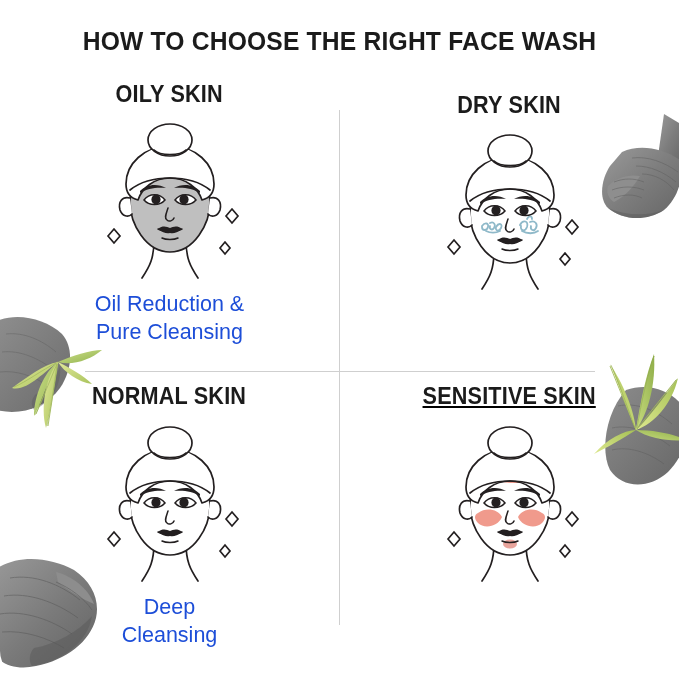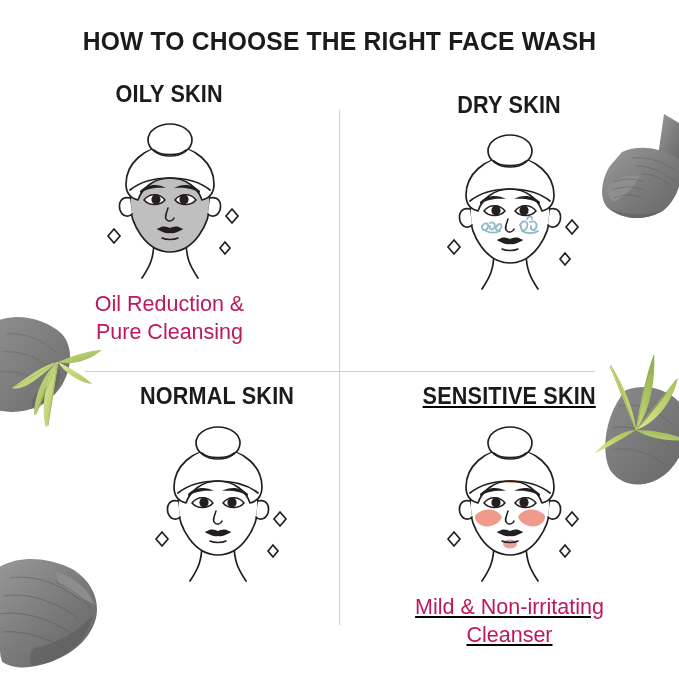--- a/index.html
+++ b/index.html
@@ -71,21 +71,21 @@
   .quad {
     position: absolute;
     width: 339px;
     display: flex;
     flex-direction: column;
     align-items: center;
     z-index: 2;
   }
   #quad-oily      { left: 0px;   top: 82px; }
   #quad-dry       { left: 340px; top: 82px; margin-top: 11px; }
-  #quad-normal    { left: 0px;   top: 384px; padding-left: 48px; }
+  #quad-normal    { left: 0px;   top: 384px; }
   #quad-sensitive { left: 340px; top: 384px; text-decoration: underline; }
 
   .quad-heading {
     font-weight: 700;
     font-size: 23px;
     letter-spacing: 0.2px;
     color: #1b1b1b;
     transform: scaleX(0.94);
     white-space: nowrap;
     margin: 0;
@@ -97,21 +97,21 @@
     height: 175px;
     display: flex;
     justify-content: center;
     align-items: flex-start;
   }
   .quad-caption {
     margin-top: 4px;
     text-align: center;
     font-size: 21.5px;
     line-height: 1.28;
-    color: #be185d;
+    color: #1d4ed8;
     white-space: pre-line;
   }
   #quad-normal .face-wrap,
   #quad-sensitive .face-wrap { margin-top: 6px; }
 </style>
 </head>
 <body>
 
 <div id="infographic">
 
@@ -398,20 +398,22 @@
           <path d="M88 117 C94 120 106 120 112 117"></path>
           <path d="M92 126 C96 128 104 128 108 126"></path>
         </g>
         <g fill="none" stroke="#231f20" stroke-width="1.7">
           <path d="M38 124 L44 117 L50 124 L44 131 Z"></path>
           <path d="M156 104 L162 97 L168 104 L162 111 Z"></path>
           <path d="M150 136 L155 130 L160 136 L155 142 Z"></path>
         </g>
       </svg>
     </div>
+    <div class="quad-caption">Deep
+Cleansing</div>
   </div>
 
   <div class="quad" id="quad-sensitive">
     <div class="quad-heading">SENSITIVE SKIN</div>
     <div class="face-wrap">
       <svg width="200" height="175" viewBox="0 0 200 175">
         <g fill="none" stroke="#231f20" stroke-width="1.7" stroke-linecap="round" stroke-linejoin="round">
           <path d="M84 128 C84 146 80 154 72 166 M116 128 C116 146 120 154 128 166" fill="#ffffff"></path>
           <path d="M100 50 C126 50 140 66 140 90 C140 112 124 140 100 140
                    C76 140 60 112 60 90 C60 66 74 50 100 50 Z" fill="#ffffff"></path>
@@ -450,17 +452,15 @@
           <path d="M88 117 C94 120 106 120 112 117"></path>
           <path d="M92 126 C96 128 104 128 108 126"></path>
         </g>
         <g fill="none" stroke="#231f20" stroke-width="1.7">
           <path d="M38 124 L44 117 L50 124 L44 131 Z"></path>
           <path d="M156 104 L162 97 L168 104 L162 111 Z"></path>
           <path d="M150 136 L155 130 L160 136 L155 142 Z"></path>
         </g>
       </svg>
     </div>
-    <div class="quad-caption">Mild &amp; Non-irritating
-Cleanser</div>
   </div>
 
 </div>
 
 </body></html>

